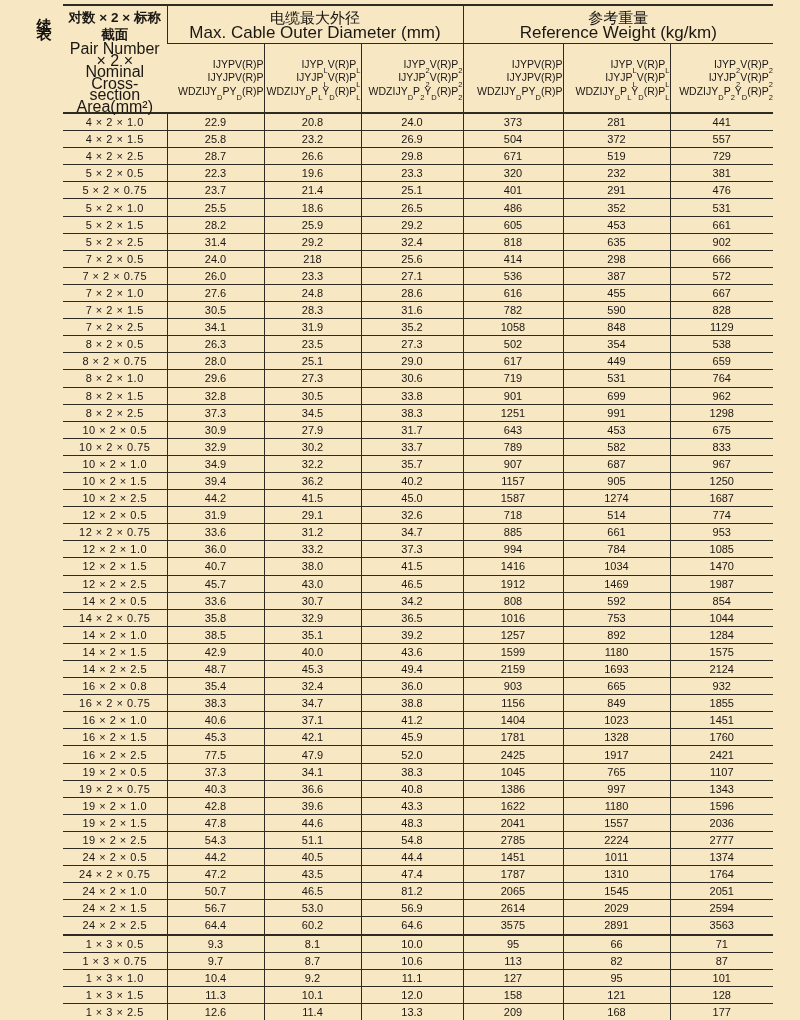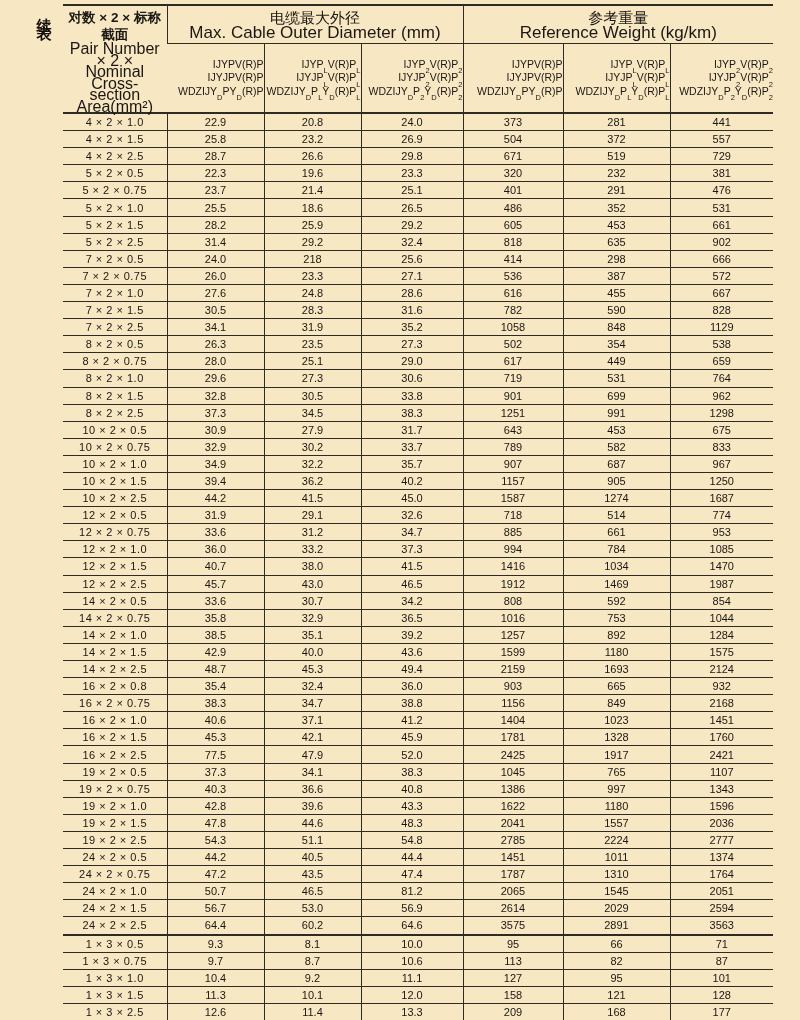--- a/index.html
+++ b/index.html
@@ -413,21 +413,21 @@
         <td>665</td>
         <td>932</td>
       </tr>
       <tr>
         <td class="lab">16 × 2 × 0.75</td>
         <td>38.3</td>
         <td>34.7</td>
         <td>38.8</td>
         <td>1156</td>
         <td>849</td>
-        <td>2168</td>
+        <td>1855</td>
       </tr>
       <tr>
         <td class="lab">16 × 2 × 1.0</td>
         <td>40.6</td>
         <td>37.1</td>
         <td>41.2</td>
         <td>1404</td>
         <td>1023</td>
         <td>1451</td>
       </tr>

